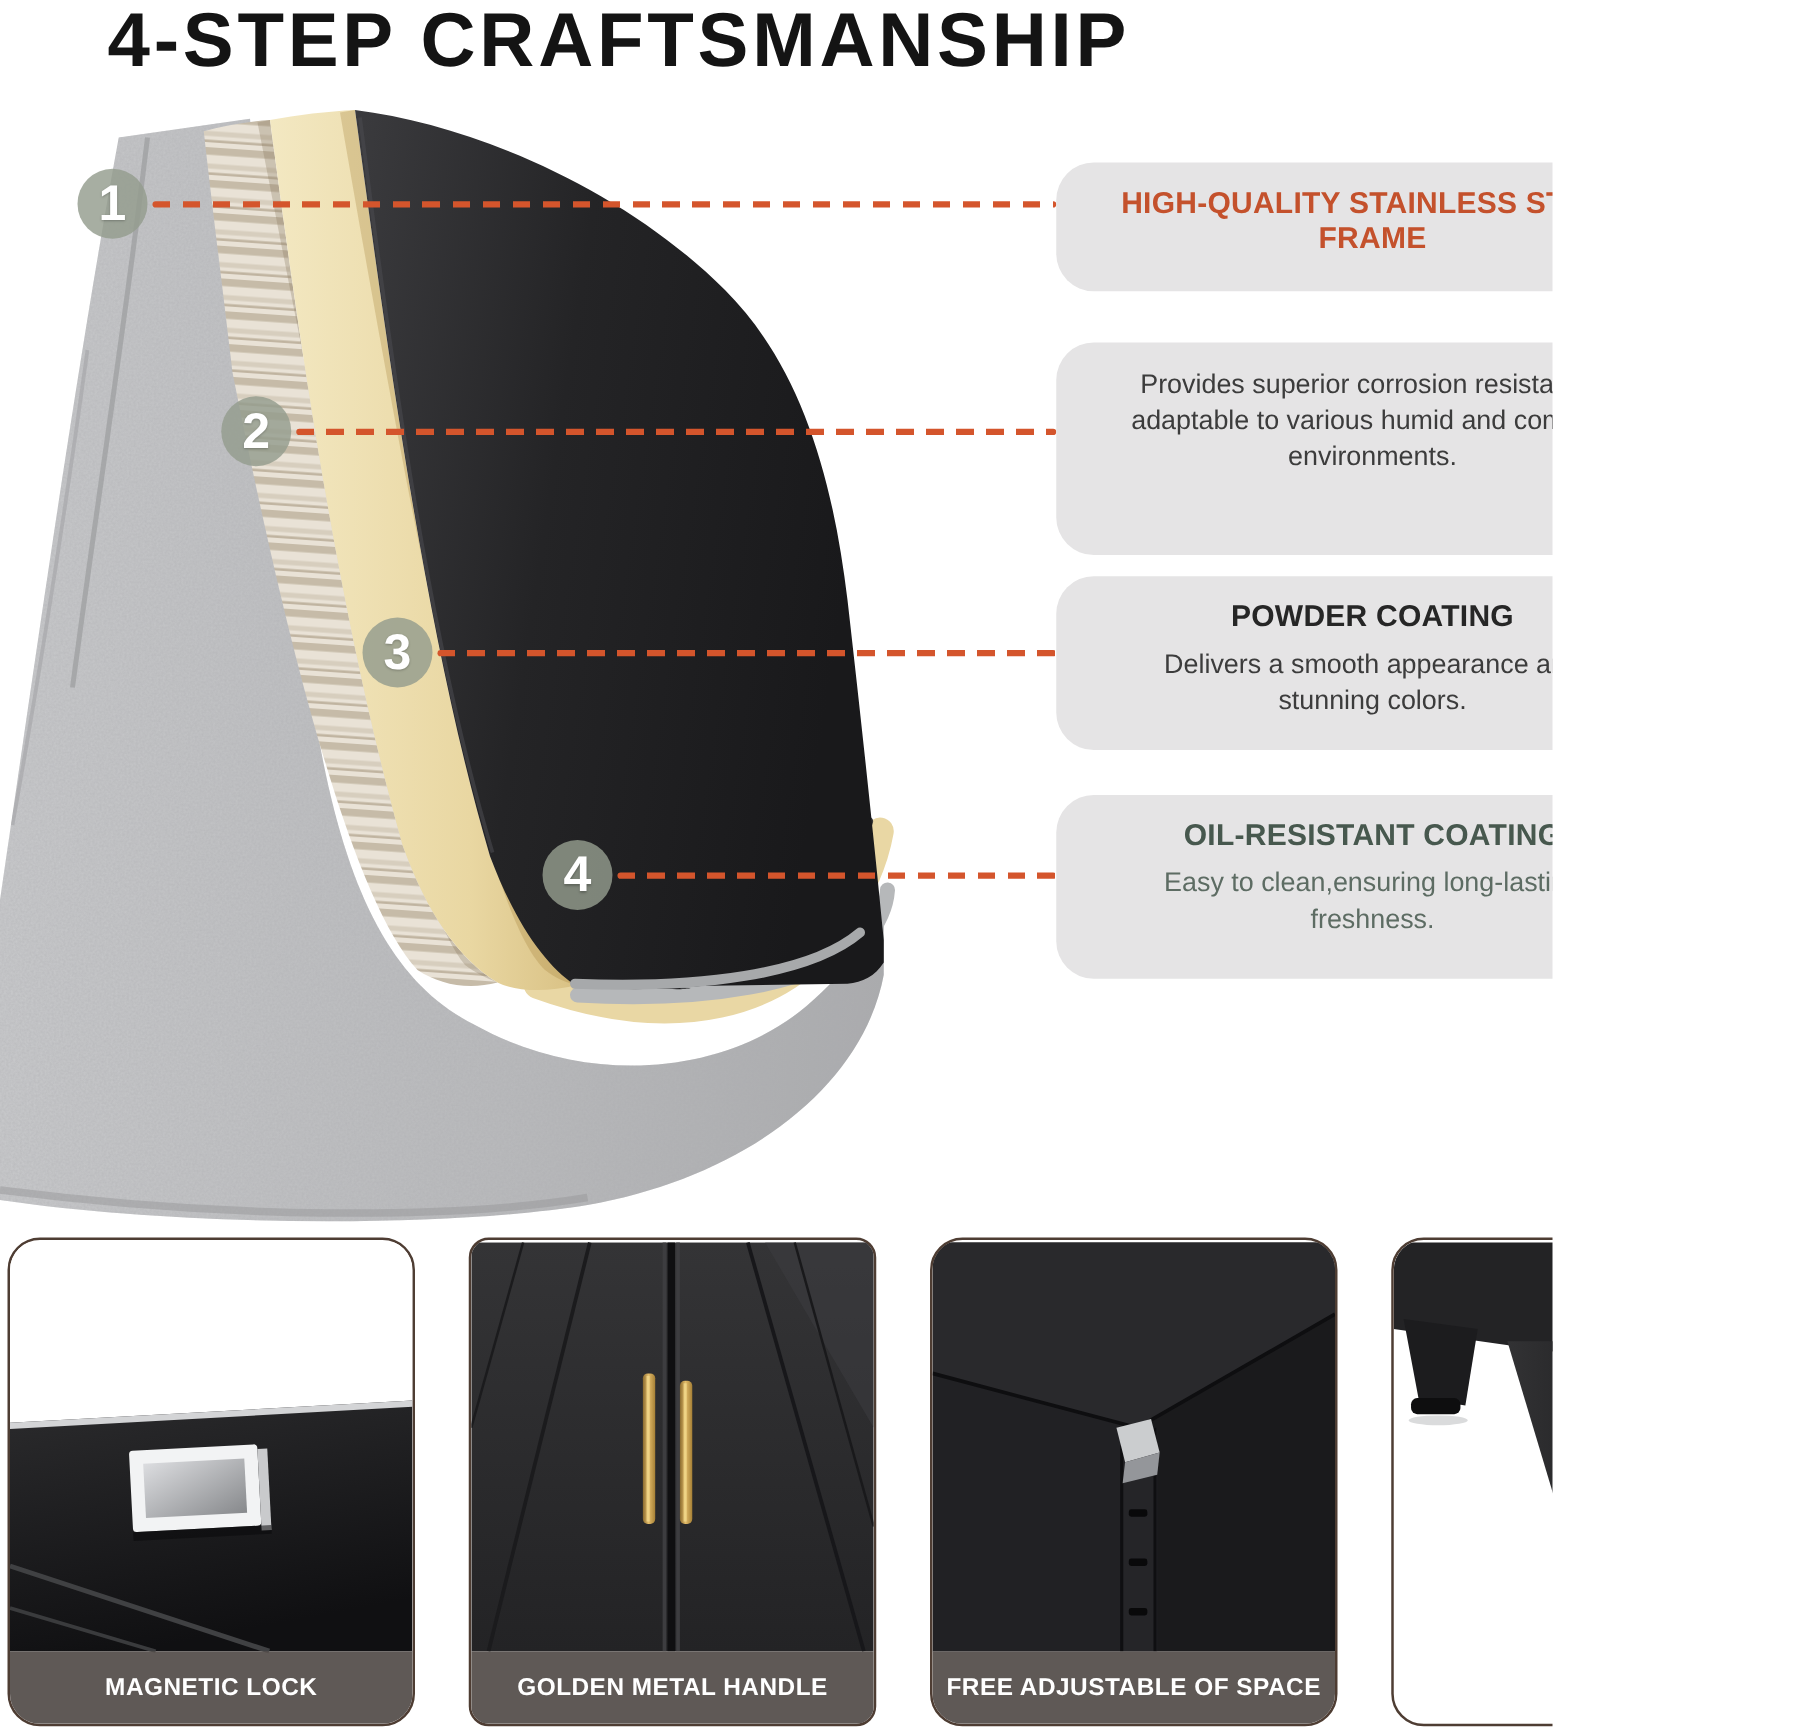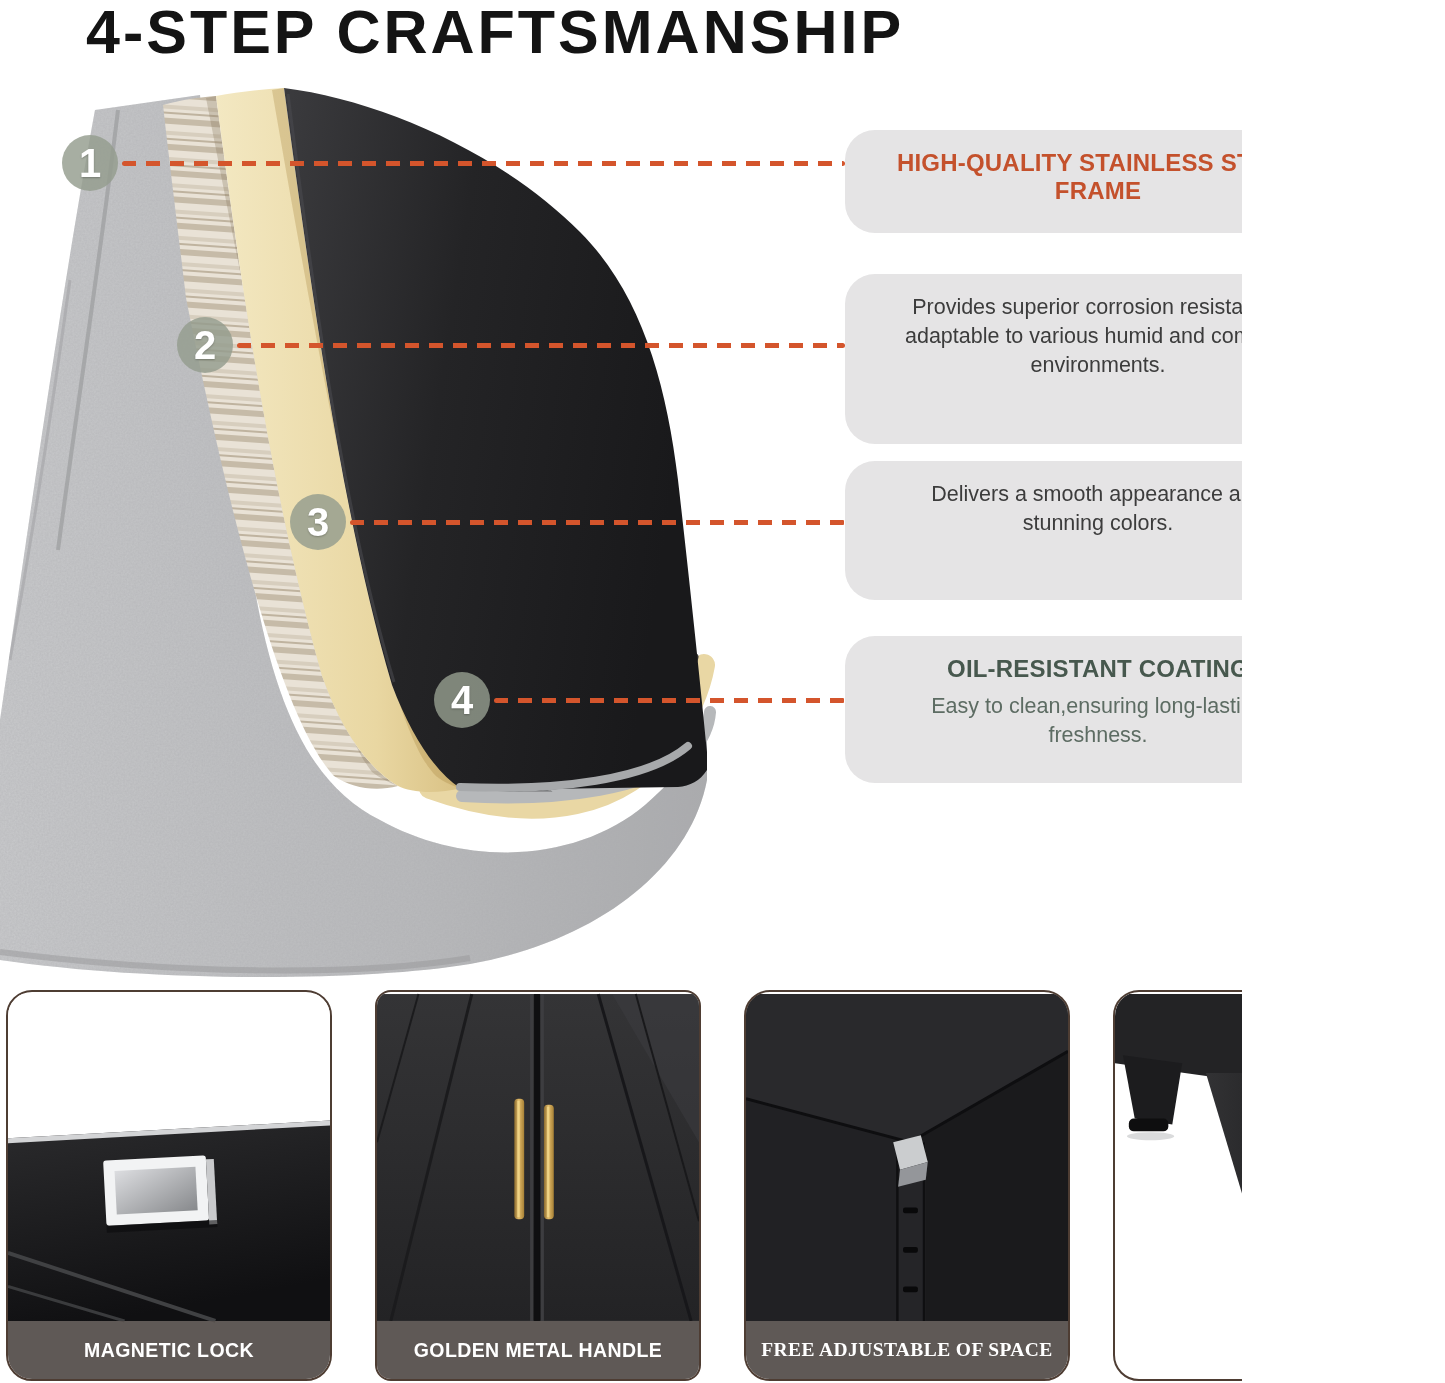--- a/index.html
+++ b/index.html
@@ -58,21 +58,21 @@
   .callout-2 .c-desc,  .callout-3 .c-desc  { color:#3c3c3c; }
   .callout-4 .c-title { color:#47584e; }
   .callout-4 .c-desc  { color:#5d6c63; }
   
   .card {
     position:absolute; top:990px; width:326px; height:391px;
     border:2px solid #4e3d33; border-radius:26px; overflow:hidden;
     background:#ffffff;
   }
   .card-1 { left:6px; }  .card-2 { left:375px;border-radius:16px; }
-  .card-3 { left:744px;font-family:Liberation Serif, serif; } .card-4 { left:1113px; }
+  .card-3 { left:744px; } .card-4 { left:1113px; }
   .card svg.card-art { position:absolute; left:0; top:0; width:100%; height:331px; display:block; }
   .card .label-bar {
     position:absolute; left:0; right:0; bottom:0; height:58px;
     background:rgba(86,80,77,0.95);
     display:flex; align-items:center; justify-content:center;
     color:#ffffff; font-size:19.5px; font-weight:bold; letter-spacing:0.4px;
     text-align:right; white-space:nowrap;
   }
 </style>
 </head>
@@ -167,20 +167,21 @@
 
   <div class="callout callout-1">
     <div class="c-title">HIGH-QUALITY STAINLESS STEEL FRAME</div>
   </div>
   <div class="callout callout-2">
     <div class="c-desc">Provides superior corrosion resistance.
 adaptable to various humid and complex
 environments.</div>
   </div>
   <div class="callout callout-3">
+    <div class="c-title">POWDER COATING</div>
     <div class="c-desc">Delivers a smooth appearance and
 stunning colors.</div>
   </div>
   <div class="callout callout-4">
     <div class="c-title">OIL-RESISTANT COATING</div>
     <div class="c-desc">Easy to clean,ensuring long-lasting
 freshness.</div>
   </div>
 
   <div class="card card-1">

